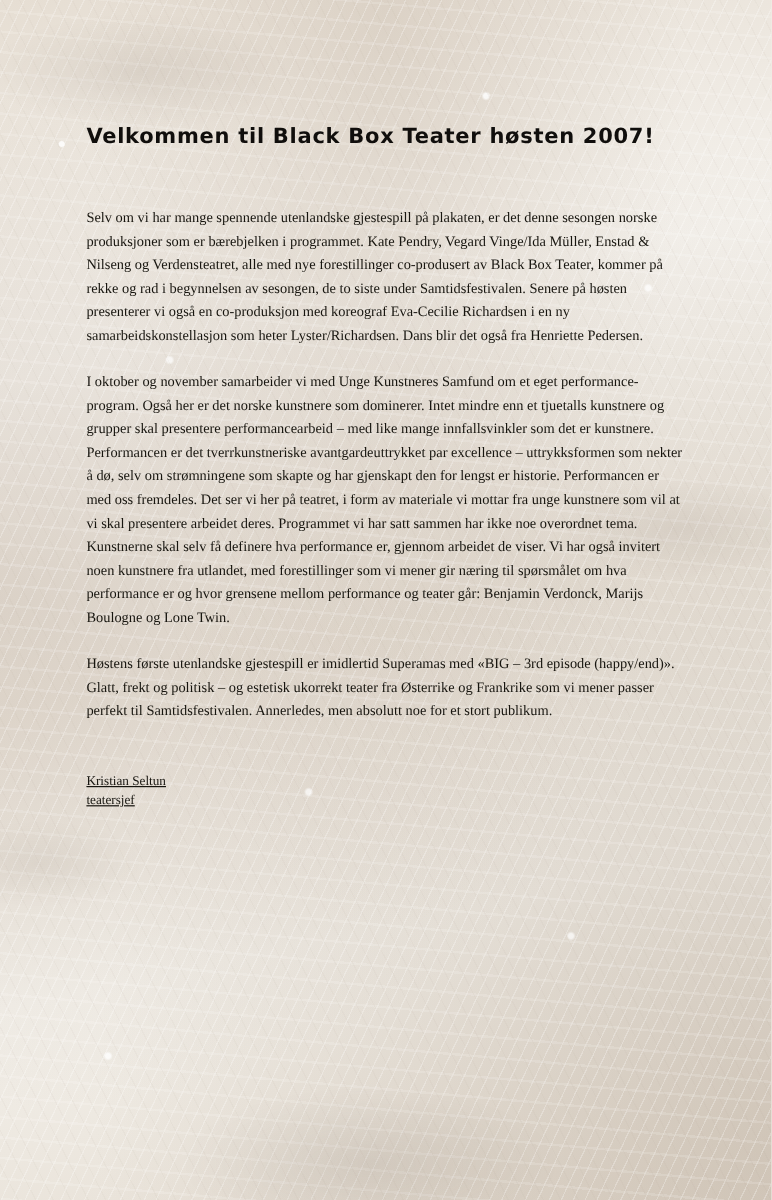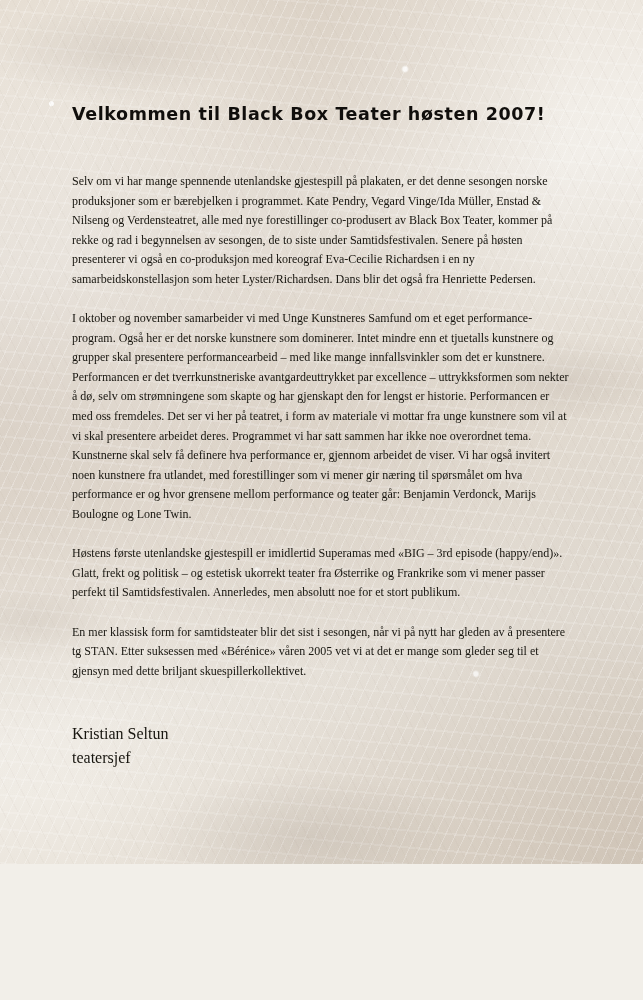--- a/index.html
+++ b/index.html
@@ -12,21 +12,21 @@
     overflow: hidden;
     background-color: #f2efe9;
     font-family: "Liberation Serif", serif;
     color: #1c1a18;
   }
 
   
   .page {
     position: relative;
     width: 643px;
-    height: 864px;
+    height: 1000px;
     box-sizing: border-box;
     background-color: #efeae2;
     background-image:
       radial-gradient(circle at 8% 12%, rgba(255,255,255,0.85) 0 2px, rgba(0,0,0,0) 3px),
       radial-gradient(circle at 22% 30%, rgba(255,255,255,0.7) 0 2px, rgba(0,0,0,0) 4px),
       radial-gradient(circle at 63% 8%, rgba(255,255,255,0.8) 0 2px, rgba(0,0,0,0) 4px),
       radial-gradient(circle at 84% 24%, rgba(255,255,255,0.75) 0 2px, rgba(0,0,0,0) 4px),
       radial-gradient(circle at 40% 66%, rgba(255,255,255,0.7) 0 2px, rgba(0,0,0,0) 4px),
       radial-gradient(circle at 74% 78%, rgba(255,255,255,0.7) 0 2px, rgba(0,0,0,0) 4px),
       radial-gradient(circle at 14% 88%, rgba(255,255,255,0.8) 0 2px, rgba(0,0,0,0) 4px),
@@ -97,41 +97,41 @@
 
   p.para.spaced-top {
     margin-top: 8px;
   }
 
   .signature {
     margin-top: 40px;
     max-width: 500px;
   }
   .signature .line {
-    font-size: 16px;
+    font-size: 11px;
     line-height: 1.5;
     color: #17150f;
+    text-decoration: underline;
   }
 </style>
 </head>
 <body>
 
 <div class="page">
   <div class="content">
 
     <h1 class="doc-title">Velkommen til Black Box Teater høsten 2007!</h1>
 
     <div class="body-copy">
       <p class="para">Selv om vi har mange spennende utenlandske gjestespill på plakaten, er det denne sesongen norske produksjoner som er bærebjelken i programmet. Kate Pendry, Vegard Vinge/Ida Müller, Enstad &amp; Nilseng og Verdensteatret, alle med nye forestillinger co-produsert av Black Box Teater, kommer på rekke og rad i begynnelsen av sesongen, de to siste under Samtidsfestivalen. Senere på høsten presenterer vi også en co-produksjon med koreograf Eva-Cecilie Richardsen i en ny samarbeidskonstellasjon som heter Lyster/Richardsen. Dans blir det også fra Henriette Pedersen.</p>
 
       <p class="para spaced-top">I oktober og november samarbeider vi med Unge Kunstneres Samfund om et eget performance-program. Også her er det norske kunstnere som dominerer. Intet mindre enn et tjuetalls kunstnere og grupper skal presentere performancearbeid – med like mange innfallsvinkler som det er kunstnere. Performancen er det tverrkunstneriske avantgardeuttrykket par excellence – uttrykksformen som nekter å dø, selv om strømningene som skapte og har gjenskapt den for lengst er historie. Performancen er med oss fremdeles. Det ser vi her på teatret, i form av materiale vi mottar fra unge kunstnere som vil at vi skal presentere arbeidet deres. Programmet vi har satt sammen har ikke noe overordnet tema. Kunstnerne skal selv få definere hva performance er, gjennom arbeidet de viser. Vi har også invitert noen kunstnere fra utlandet, med forestillinger som vi mener gir næring til spørsmålet om hva performance er og hvor grensene mellom performance og teater går: Benjamin Verdonck, Marijs Boulogne og Lone Twin.</p>
 
       <p class="para spaced-top">Høstens første utenlandske gjestespill er imidlertid Superamas med «BIG – 3rd episode (happy/end)». Glatt, frekt og politisk – og estetisk ukorrekt teater fra Østerrike og Frankrike som vi mener passer perfekt til Samtidsfestivalen. Annerledes, men absolutt noe for et stort publikum.</p>
 
-      <p class="para spaced-top">En mer klassisk form for samtidsteater blir det sist i sesongen, når vi på nytt har gleden av å presentere tg STAN. Etter suksessen med «Bérénice» våren 2005 vet vi at det er mange som gleder seg til et gjensyn med dette briljant skuespillerkollektivet.</p>
     </div>
 
     <div class="signature">
       <div class="line">Kristian Seltun</div>
       <div class="line">teatersjef</div>
     </div>
 
   </div>
 </div>
 

